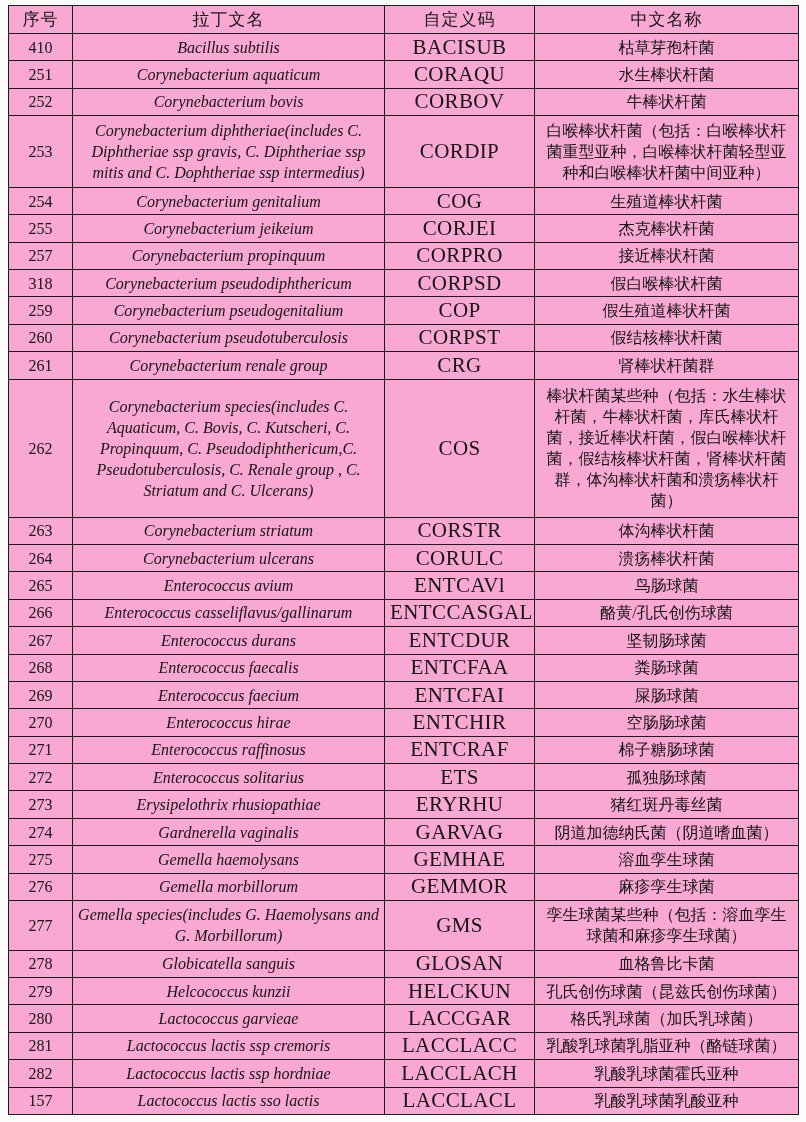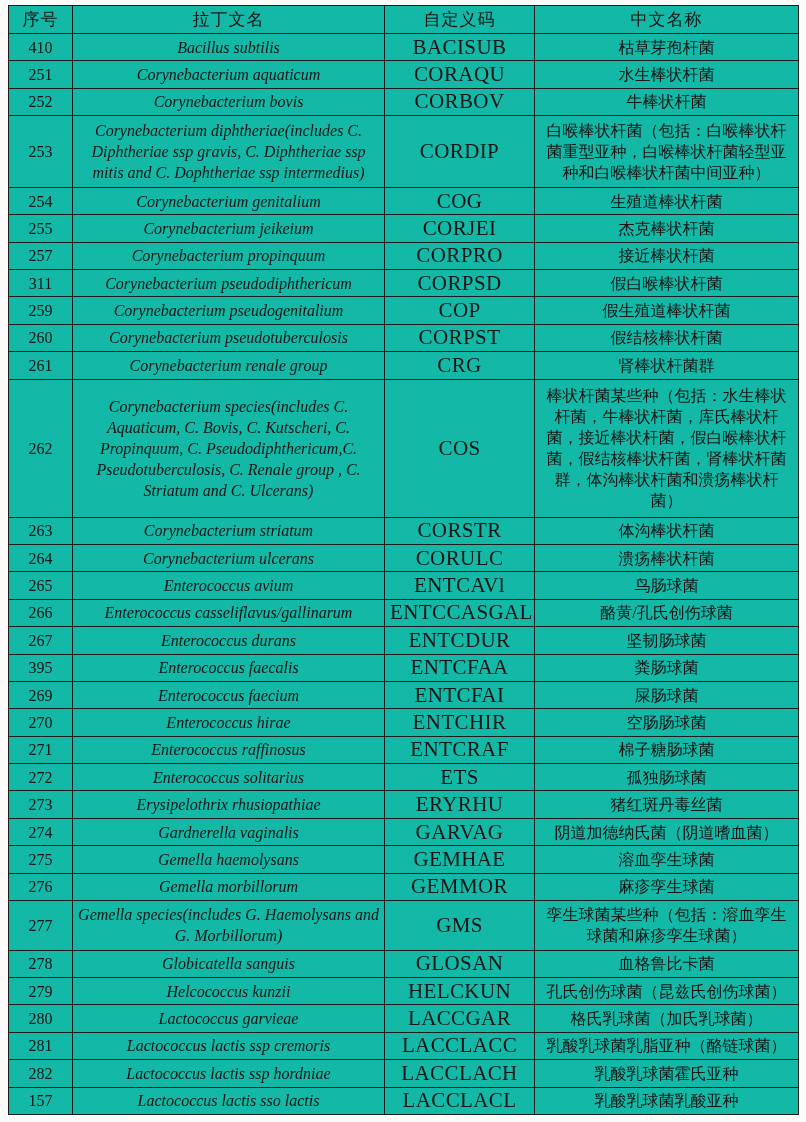--- a/index.html
+++ b/index.html
@@ -18,21 +18,21 @@
     box-sizing: border-box;
     width: 806px;
     height: 1122px;
     padding: 5px 8px 5px 8px;
   }
   table.bacteria {
     border-collapse: collapse;
     table-layout: fixed;
     width: 790px;
     height: 1110px;
-    background: #14b8a6;
+    background: #f9a8d4;
   }
   table.bacteria th,
   table.bacteria td {
     border: 1.6px solid #1c1c1c;
     padding: 2px 5px;
     text-align: center;
     vertical-align: middle;
     overflow: hidden;
   }
   
@@ -131,21 +131,21 @@
 
 
   <tr>
     <td class="cell-no">257</td>
     <td class="cell-latin">Corynebacterium propinquum</td>
     <td class="cell-code">CORPRO</td>
     <td class="cell-cn">接近棒状杆菌</td>
   </tr>
 
   <tr>
-    <td class="cell-no">311</td>
+    <td class="cell-no">318</td>
     <td class="cell-latin">Corynebacterium pseudodiphthericum</td>
     <td class="cell-code">CORPSD</td>
     <td class="cell-cn">假白喉棒状杆菌</td>
   </tr>
 
   <tr>
     <td class="cell-no">259</td>
     <td class="cell-latin">Corynebacterium pseudogenitalium</td>
     <td class="cell-code">COP</td>
     <td class="cell-cn">假生殖道棒状杆菌</td>
@@ -201,21 +201,21 @@
   </tr>
 
   <tr>
     <td class="cell-no">267</td>
     <td class="cell-latin">Enterococcus durans</td>
     <td class="cell-code">ENTCDUR</td>
     <td class="cell-cn">坚韧肠球菌</td>
   </tr>
 
   <tr>
-    <td class="cell-no">395</td>
+    <td class="cell-no">268</td>
     <td class="cell-latin">Enterococcus faecalis</td>
     <td class="cell-code">ENTCFAA</td>
     <td class="cell-cn">粪肠球菌</td>
   </tr>
 
   <tr>
     <td class="cell-no">269</td>
     <td class="cell-latin">Enterococcus faecium</td>
     <td class="cell-code">ENTCFAI</td>
     <td class="cell-cn">屎肠球菌</td>

